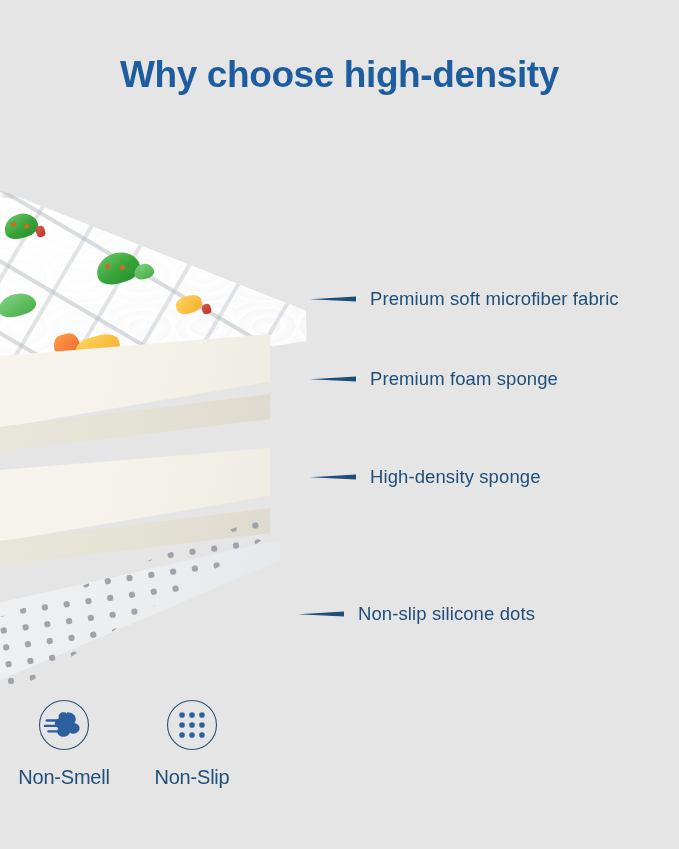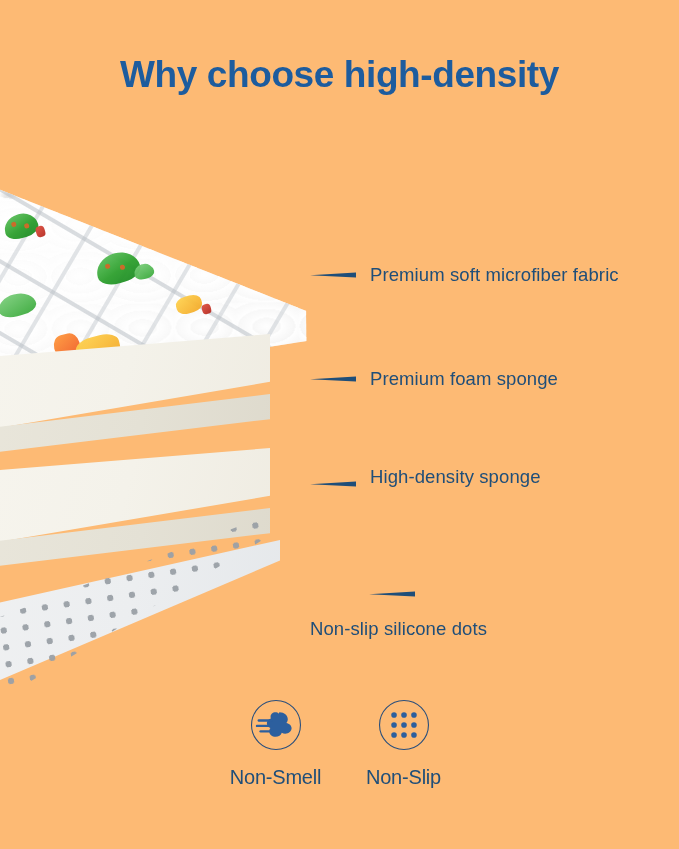--- a/index.html
+++ b/index.html
@@ -10,21 +10,21 @@
     height: 849px;
     background: #ffffff;
     font-family: "Liberation Sans", sans-serif;
     overflow: hidden;
   }
 
   #page {
     position: relative;
     width: 679px;
     height: 849px;
-    background: #fdba74;
+    background: #e5e5e5;
   }
 
   
   .title-block {
     position: absolute;
     top: 52px;
     left: 0;
     width: 679px;
     text-align: center;
     line-height: 1.24;
@@ -169,21 +169,20 @@
     padding-left: 12px;
   }
 
   
   .features {
     position: absolute;
     left: 0;
     top: 694px;
     width: 679px;
     display: flex;
-    justify-content: center;
     align-items: flex-start;
     gap: 0px;
   }
   .feature {
     width: 128px;
     display: flex;
     flex-direction: column;
     align-items: center;
   }
   .feature-icon {
@@ -249,42 +248,42 @@
       <div class="top"></div>
       <div class="front"></div>
     </div>
 
     <div class="layer dots-layer">
       <div class="dots-surface"></div>
       <div class="dots-pattern"></div>
     </div>
   </div>
 
-  <div class="callout" style="left:310px; top:264px;">
+  <div class="callout" style="left:310px; top:288px;">
     <svg class="leader" viewBox="0 0 48 8" aria-hidden="true">
       <polygon points="0,4.2 46,1.6 46,6.4" fill="#1f4e79"></polygon>
     </svg>
     <span class="callout-text">Premium soft microfiber fabric</span>
   </div>
 
   <div class="callout" style="left:310px; top:368px;justify-content:center;">
     <svg class="leader" viewBox="0 0 48 8" aria-hidden="true">
       <polygon points="0,4.2 46,1.6 46,6.4" fill="#1f4e79"></polygon>
     </svg>
     <span class="callout-text">Premium foam sponge</span>
   </div>
 
-  <div class="callout" style="left:310px; top:466px;align-items:flex-end;">
+  <div class="callout" style="left:310px; top:466px;">
     <svg class="leader" viewBox="0 0 48 8" aria-hidden="true">
       <polygon points="0,4.2 46,1.6 46,6.4" fill="#1f4e79"></polygon>
     </svg>
     <span class="callout-text">High-density sponge</span>
   </div>
 
-  <div class="callout" style="left:298px; top:570px;flex-direction:column;">
+  <div class="callout" style="left:298px; top:603px;">
     <svg class="leader" viewBox="0 0 48 8" aria-hidden="true">
       <polygon points="0,4.2 46,1.6 46,6.4" fill="#1f4e79"></polygon>
     </svg>
     <span class="callout-text">Non-slip silicone dots</span>
   </div>
 
   <div class="features">
 
     <div class="feature">
       <div class="feature-icon">

